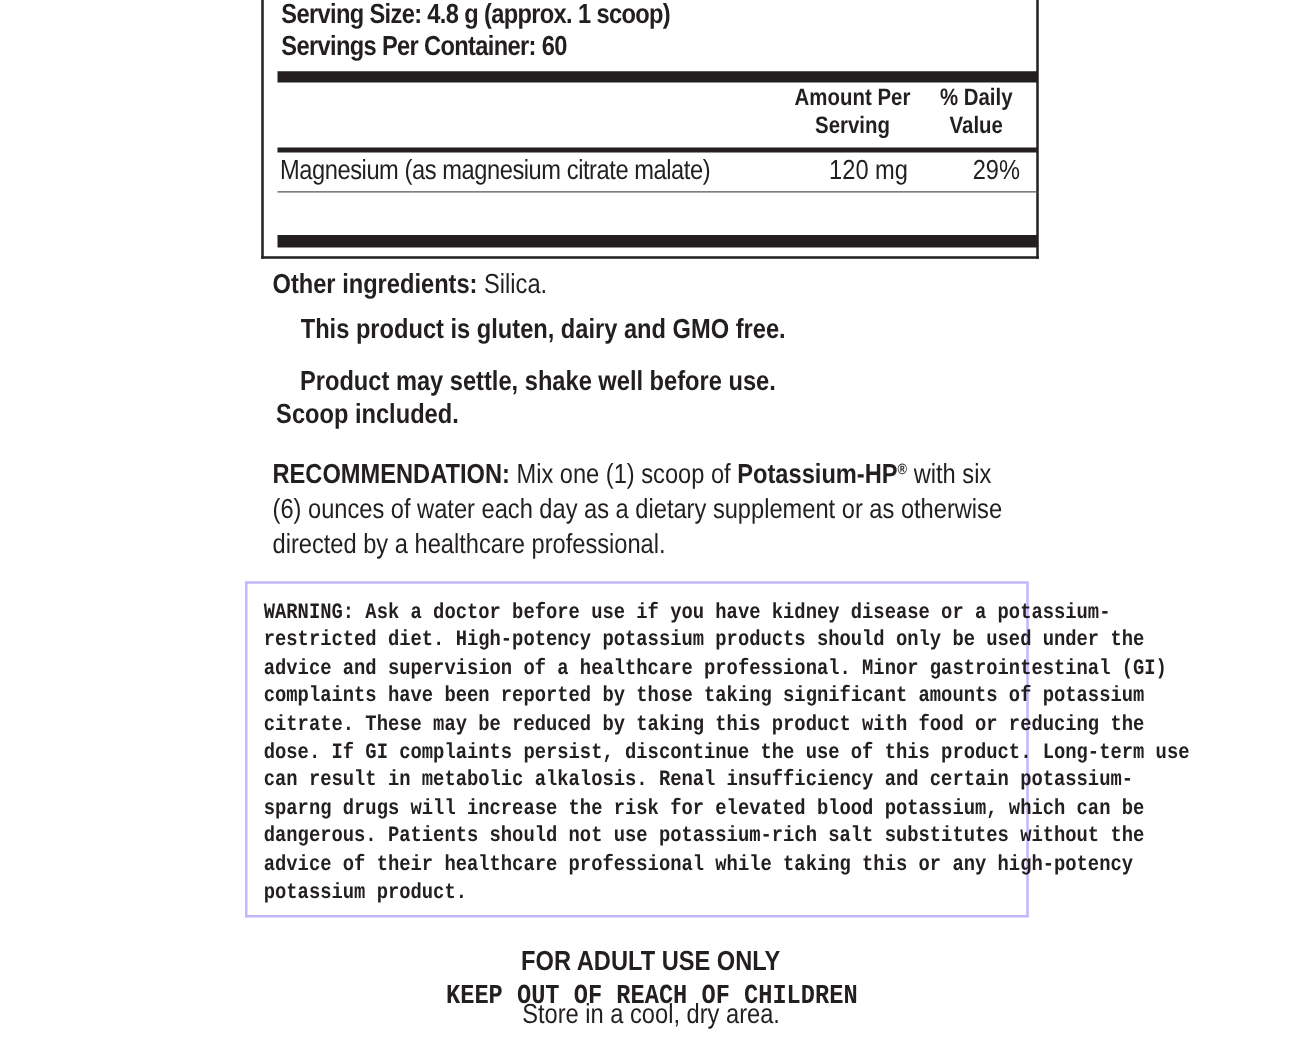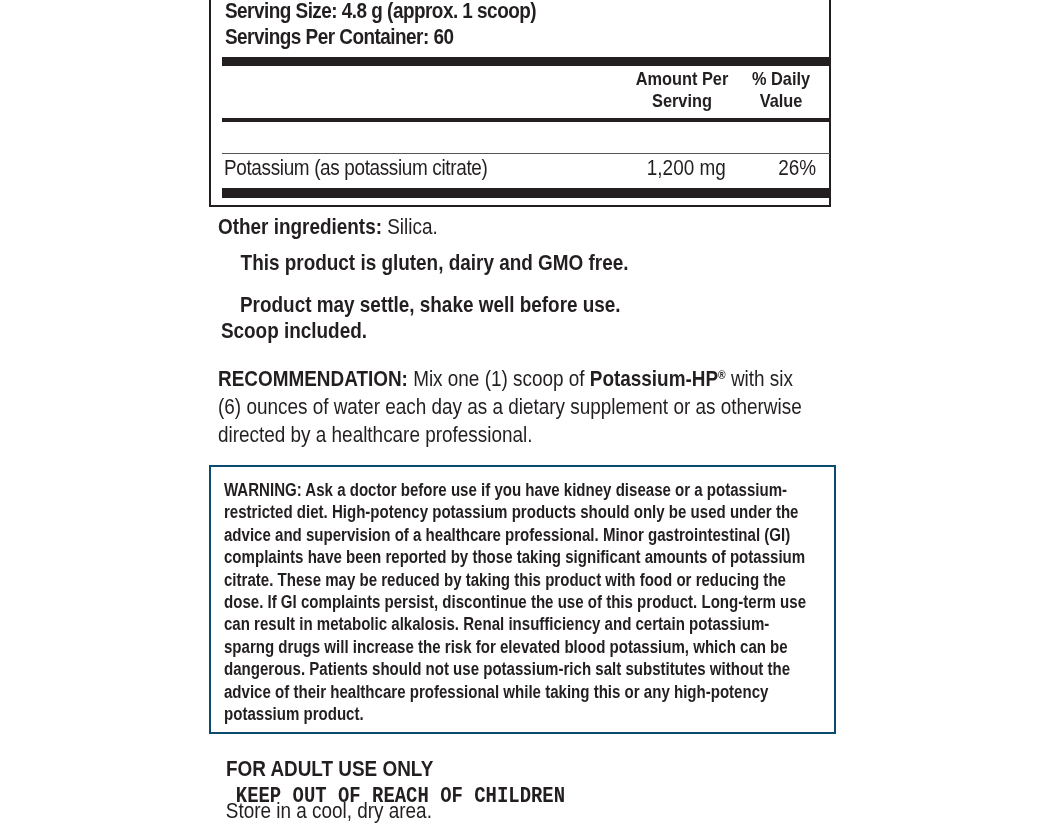--- a/index.html
+++ b/index.html
@@ -53,32 +53,32 @@
   #settle-line { top: 292px; }
   #scoop-line { top: 318px; text-decoration: underline; }
 
   #recommendation {
     position: absolute; left: 218px; top: 365px; width: 700px; font-size: 22px; line-height: 28px;
     transform: scaleX(0.86); transform-origin: left top;
   }
   #recommendation sup { font-size: 12px; vertical-align: 7px; line-height: 0; }
 
   #warning-box {
-    position: absolute; left: 209px; top: 465px; width: 627px; height: 269px;
-    border: 2px solid #0c4a6e; box-sizing: border-box;
+    position: absolute; left: 196px; top: 465px; width: 627px; height: 269px;
+    border: 2px solid #c4b5fd; box-sizing: border-box; font-family: Liberation Mono, monospace;
   }
   #warning-text {
     position: absolute; left: 13px; top: 12px; width: 695px;
     font-weight: bold; font-size: 17.5px; line-height: 22.4px;
     transform: scaleX(0.86); transform-origin: left top;
   }
   .wline { display: block; white-space: nowrap; }
 
   .footer-line {
-    position: absolute; left: 209px; width: 624px; text-align: left; font-size: 22px; white-space: nowrap;
+    position: absolute; left: 209px; width: 624px; text-align: center; font-size: 22px; white-space: nowrap;
   }
   .footer-line span { display: inline-block; transform: scaleX(0.86); transform-origin: center; }
   #adult-use { top: 756px; font-weight: bold; }
   #keep-out { top: 784px; font-weight: bold; font-family: Liberation Mono, monospace; }
   #store { top: 798px; }
 </style>
 </head>
 <body>
 
 <div id="facts">
@@ -91,28 +91,28 @@
     <div>Amount Per</div>
     <div>Serving</div>
   </div>
   <div id="head-dv" class="col-head">
     <div>% Daily</div>
     <div>Value</div>
   </div>
 
   <div id="bar-mid" class="bar"></div>
 
+  <div id="row-0" class="row">
+    <span class="name">Magnesium (as magnesium citrate malate)</span>
+    <span class="amt">120 mg</span>
+    <span class="dv">29%</span>
+  </div>
 
   <div id="bar-row" class="bar"></div>
 
-  <div id="row-1" class="row">
-    <span class="name">Potassium (as potassium citrate)</span>
-    <span class="amt">1,200 mg</span>
-    <span class="dv">26%</span>
-  </div>
 
   <div id="bar-bot" class="bar"></div>
 </div>
 
 <div id="other-ingredients" class="line"><b>Other ingredients:</b><span> Silica.</span></div>
 
 <div id="free-line" class="center-bold"><span>This product is gluten, dairy and GMO free.</span></div>
 <div id="settle-line" class="center-bold"><span>Product may settle, shake well before use.</span></div>
 <div id="scoop-line" class="center-bold"><span>Scoop included.</span></div>
 

